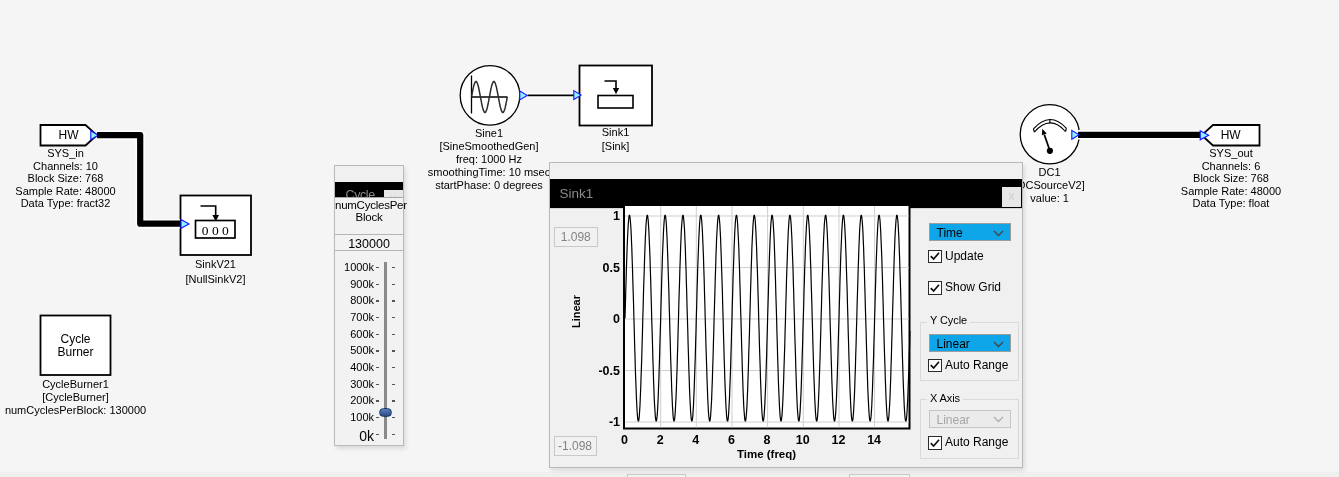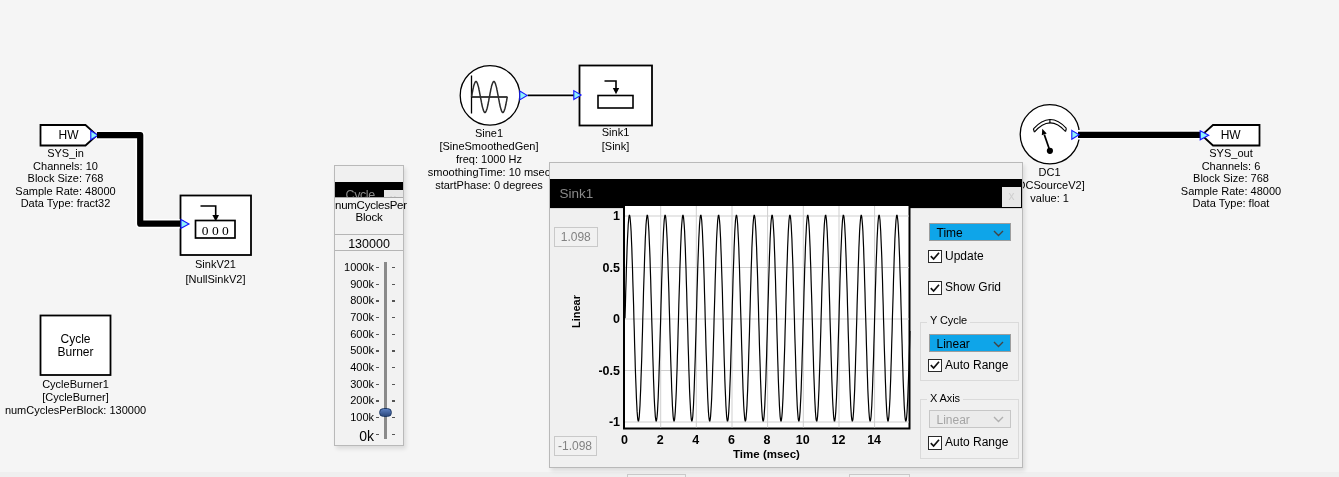--- a/index.html
+++ b/index.html
@@ -175,21 +175,21 @@
 <div style="position:absolute;left:44px;top:201.0px;width:26px;text-align:right;font-size:12.5px;font-weight:bold">-0.5</div>
 <div style="position:absolute;left:44px;top:252.5px;width:26px;text-align:right;font-size:12.5px;font-weight:bold">-1</div>
   <div style="position:absolute;left:59.5px;top:270.5px;width:30px;text-align:center;font-size:12.5px;font-weight:bold">0</div>
 <div style="position:absolute;left:95.2px;top:270.5px;width:30px;text-align:center;font-size:12.5px;font-weight:bold">2</div>
 <div style="position:absolute;left:130.8px;top:270.5px;width:30px;text-align:center;font-size:12.5px;font-weight:bold">4</div>
 <div style="position:absolute;left:166.5px;top:270.5px;width:30px;text-align:center;font-size:12.5px;font-weight:bold">6</div>
 <div style="position:absolute;left:202.1px;top:270.5px;width:30px;text-align:center;font-size:12.5px;font-weight:bold">8</div>
 <div style="position:absolute;left:237.8px;top:270.5px;width:30px;text-align:center;font-size:12.5px;font-weight:bold">10</div>
 <div style="position:absolute;left:273.4px;top:270.5px;width:30px;text-align:center;font-size:12.5px;font-weight:bold">12</div>
 <div style="position:absolute;left:309.1px;top:270.5px;width:30px;text-align:center;font-size:12.5px;font-weight:bold">14</div>
-  <div style="position:absolute;left:146.5px;top:285.5px;width:140px;text-align:center;font-size:11.5px;font-weight:bold">Time (msec)</div>
+  <div style="position:absolute;left:146.5px;top:285.5px;width:140px;text-align:center;font-size:11.5px;font-weight:bold">Time (freq)</div>
   <div class="vbox" style="left:77px;top:283px;width:59px;height:21px;padding:3px 0 0 6px">0</div>
   <div class="vbox" style="left:299.3px;top:283px;width:61px;height:21px;padding:3px 16px 0 0;text-align:right">15.9792</div>
 
   <div class="dd" style="left:378.5px;top:60.3px;width:82.5px;height:18.5px">Time<svg width="11" height="7" viewBox="0 0 11 7" style="position:absolute;right:6px;top:6px">
           <polyline points="1,1 5.5,5.5 10,1" fill="none" stroke="#444" stroke-width="1.4"></polyline>
         </svg></div>
   <div style="position:absolute;left:378px;top:87px;width:13.5px;height:13.5px;border:1.6px solid #2b2b2b;background:#fff">
         <svg width="13.5" height="13.5" viewBox="0 0 13.5 13.5" style="position:absolute;left:-1.5px;top:-1.5px">
           <polyline points="2.8,7.2 5.6,10 11,3.8" fill="none" stroke="#111" stroke-width="1.7"></polyline>
         </svg>

